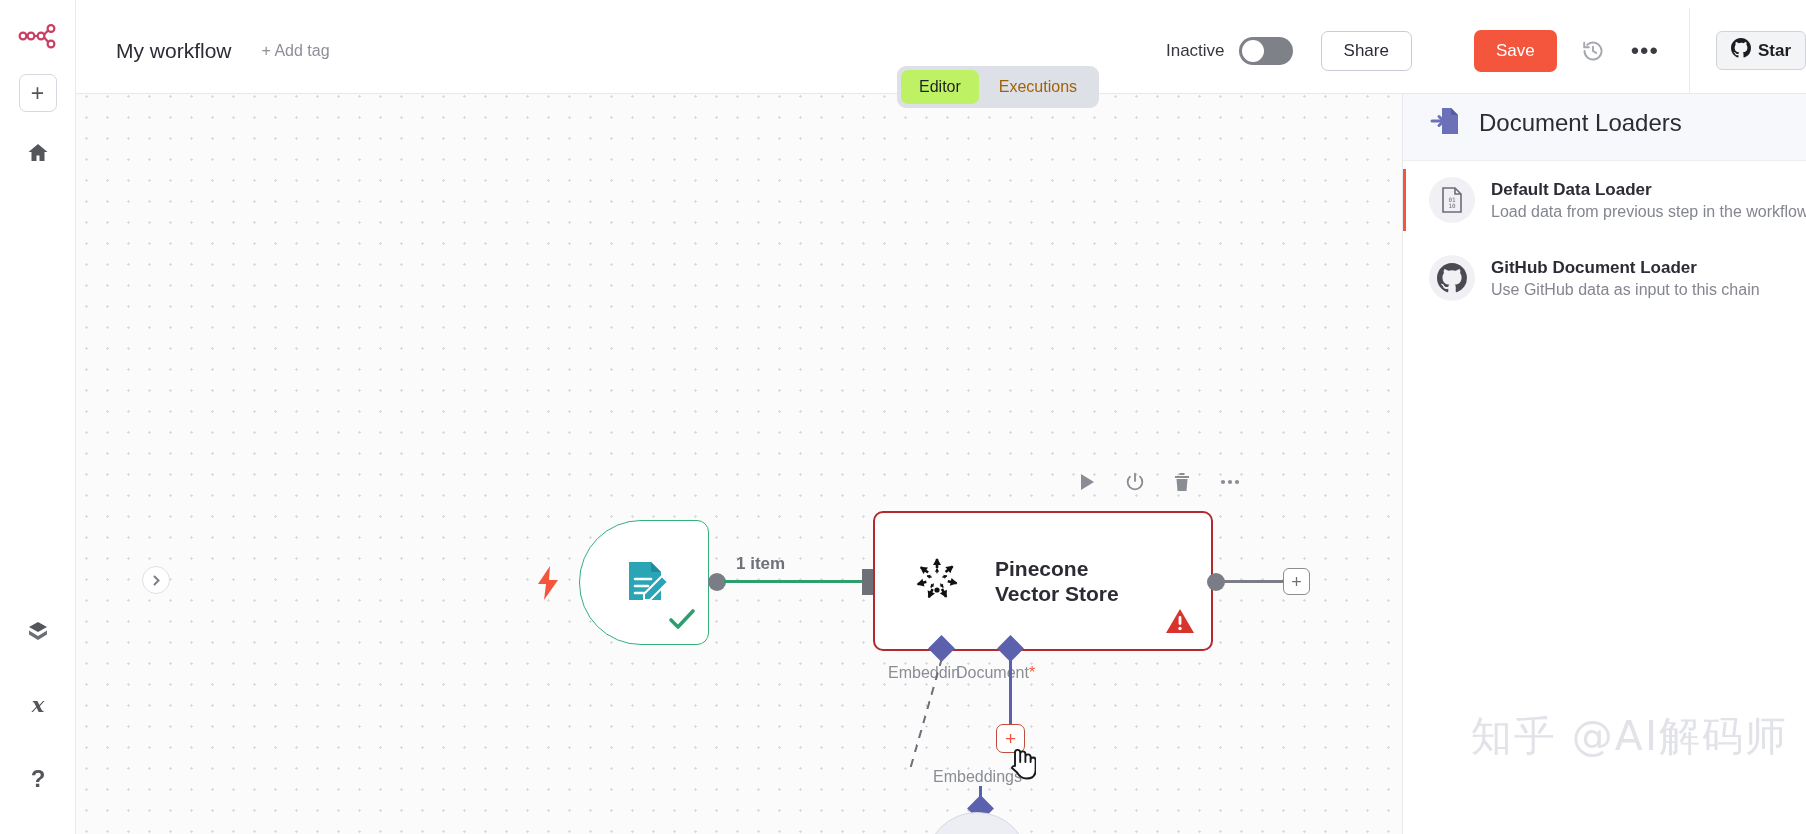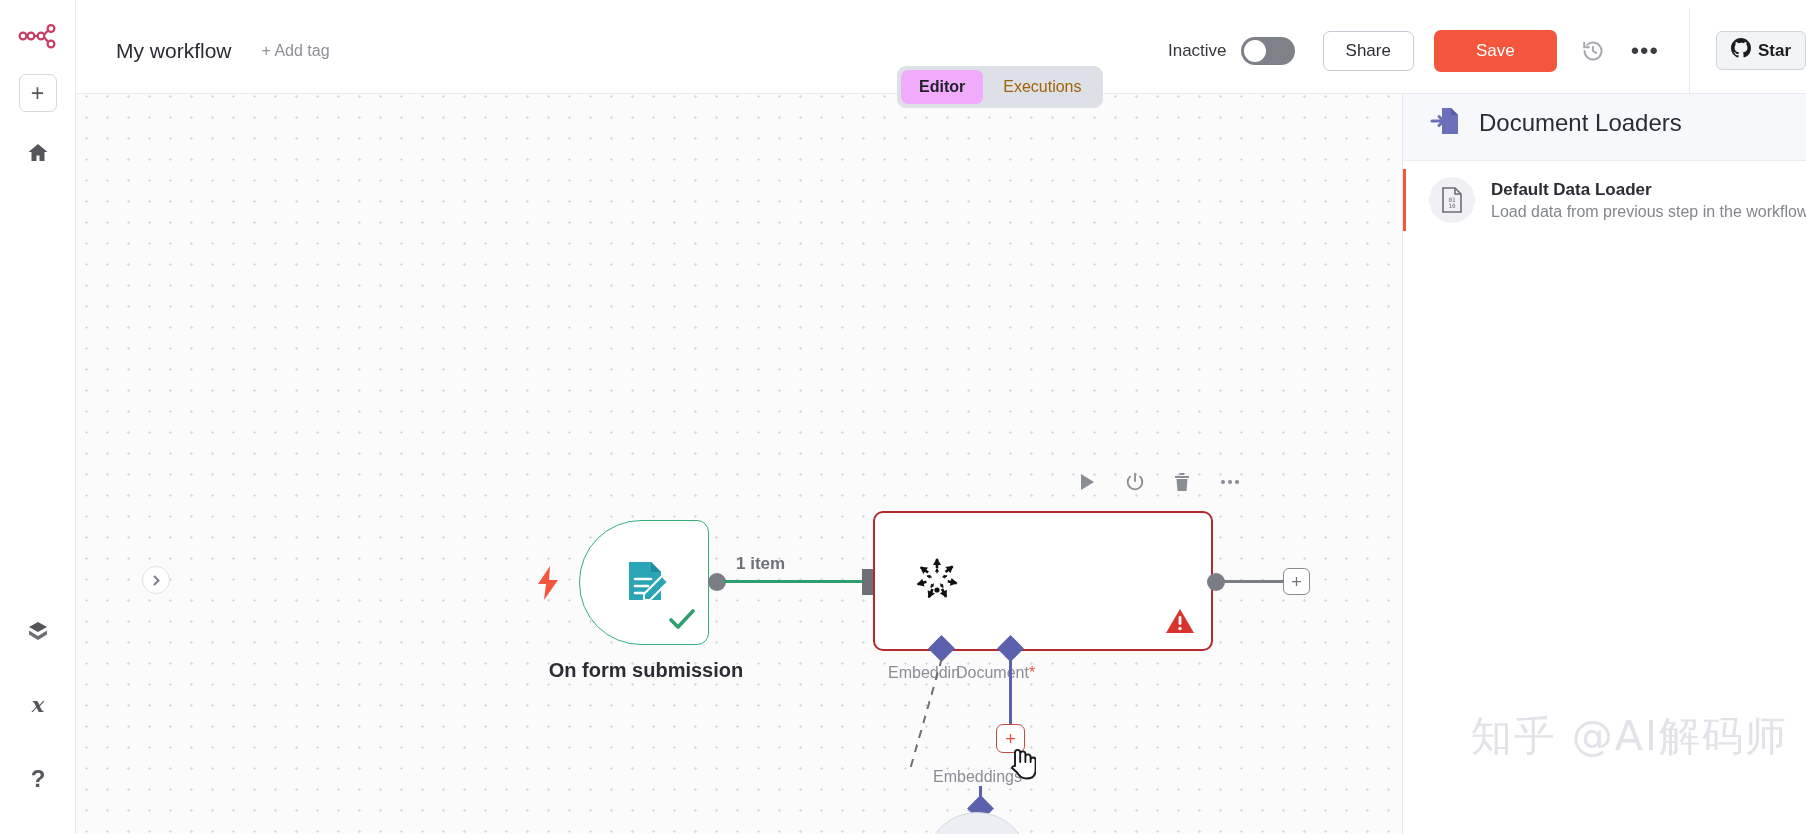--- a/index.html
+++ b/index.html
@@ -54,43 +54,44 @@
     position: absolute; top: 3px; left: 3px; width: 22px; height: 22px;
     border-radius: 50%; background: #fff;
   }
   #share-btn {
     border: 1px solid #c9cbd4; border-radius: 7px; background: #fff;
     padding: 9px 22px; font-size: 17px; color: #2b2c34; margin-right: 20px;
     font-family: "Liberation Sans", sans-serif;
   }
   #save-btn {
     border: none; border-radius: 7px; background: #f4553d; color: #fff;
-    padding: 11px 42px; font-size: 17px; margin-right: 24px; cursor: pointer;
+    padding: 11px 22px; font-size: 17px; margin-right: 24px; cursor: pointer;
     font-family: "Liberation Sans", sans-serif;
+    margin-left: 42px;
   }
   .tb-icon { color: #a6a8b0; margin-right: 26px; display:flex; align-items:center; }
   #more-dots { font-size: 24px; color: #3b3c42; letter-spacing: 1px;
     margin-right: 30px; line-height: 10px; }
   #star-sep { width: 1px; height: 86px; background: #e8e9ed; }
   #star-btn {
     display: flex; align-items: center; gap: 7px;
     background: #f3f4f6; border: 1px solid #d0d3da; border-radius: 6px;
     padding: 6px 14px; font-size: 17px; color: #1c1d22; font-weight: bold;
     margin-left: 26px;
   }
 
   
   #tabs {
     position: absolute; left: 897px; top: 66px;
     background: #dde0e6; border-radius: 9px; padding: 4px;
     display: flex; gap: 2px; z-index: 35;
   }
   .tab { padding: 8px 18px; border-radius: 7px; font-size: 16px;
     color: #a16207; }
-  .tab.active { background: #f0abfc; color: #1f2026; font-weight: bold; }
+  .tab.active { background: #bef264; color: #1f2026; font-weight: normal; }
 
   
   #canvas {
     position: absolute; left: 76px; top: 86px; right: 0; bottom: 0;
     background-color: #fbfbfc;
     background-image: radial-gradient(#d9dade 1.1px, transparent 1.2px);
     background-size: 21px 21px;
     overflow: hidden;
   }
   #collapse-handle {
@@ -385,21 +386,20 @@
           <path d="M46 23 L52 29 L34 47 h-6 v-6 Z" fill="#2aa5b5" stroke="#fff" stroke-width="2"></path>
         </svg>
       </span>
       <span id="trigger-check">
         <svg width="28" height="22" viewBox="0 0 28 22" fill="none" stroke="#2f9e6e" stroke-width="3.6" stroke-linecap="round" stroke-linejoin="round">
           <path d="M3 12 L10 19 L25 3"></path>
         </svg>
       </span>
     </div>
     <div id="trigger-out-dot"></div>
-    <div id="trigger-label">On form submission</div>
 
     <div id="conn-label">1 item</div>
     <div id="conn-line"></div>
     <div id="conn-arrow"></div>
     <div id="pine-in-port"></div>
 
     <div id="pinecone-node">
       <span>
         <svg width="56" height="56" viewBox="0 0 56 56" fill="#111">
           <g transform="translate(28,28)">
@@ -420,20 +420,21 @@
                   <rect x="-1.3" y="-20" width="2.6" height="9"></rect>
                 </g>
               <use href="#ar2" transform="rotate(72)"></use>
               <use href="#ar2" transform="rotate(144)"></use>
               <use href="#ar2" transform="rotate(216)"></use>
               <use href="#ar2" transform="rotate(288)"></use>
             </g>
           </g>
         </svg>
       </span>
+      <div id="pine-title">Pinecone Vector Store</div>
       <span id="pine-warn">
         <svg width="30" height="28" viewBox="0 0 30 28">
           <path d="M15 2 L29 26 H1 Z" fill="#d9342b"></path>
           <rect x="13.6" y="9" width="2.8" height="9" rx="1.4" fill="#fff"></rect>
           <circle cx="15" cy="21.5" r="1.7" fill="#fff"></circle>
         </svg>
       </span>
     </div>
     <div id="pine-out-dot"></div>
     <div id="pine-out-line"></div>
@@ -492,16 +493,33 @@
           <text x="13" y="15.5" text-anchor="middle" font-size="6" font-family="DejaVu Sans Mono, monospace" fill="#6b6d78" stroke="none">01</text>
           <text x="13" y="22" text-anchor="middle" font-size="6" font-family="DejaVu Sans Mono, monospace" fill="#6b6d78" stroke="none">10</text>
         </svg>
       </div>
       <div>
         <div class="loader-name">Default Data Loader</div>
         <div class="loader-desc">Load data from previous step in the workflow</div>
       </div>
     </div>
 
+    <div class="loader-item">
+      <div class="loader-avatar">
+        <svg width="30" height="30" viewBox="0 0 16 16" fill="#4a4b52">
+          <path d="M8 0C3.58 0 0 3.58 0 8c0 3.54 2.29 6.53 5.47 7.59.4.07.55-.17.55-.38
+          0-.19-.01-.82-.01-1.49-2.01.37-2.53-.49-2.69-.94-.09-.23-.48-.94-.82-1.13-.28-.15-.68-.52-.01-.53.63-.01
+          1.08.58 1.23.82.72 1.21 1.87.87 2.33.66.07-.52.28-.87.51-1.07-1.78-.2-3.64-.89-3.64-3.95
+          0-.87.31-1.59.82-2.15-.08-.2-.36-1.02.08-2.12 0 0 .67-.21 2.2.82a7.4 7.4 0 0 1 2-.27c.68 0
+          1.36.09 2 .27 1.53-1.04 2.2-.82 2.2-.82.44 1.1.16 1.92.08 2.12.51.56.82 1.27.82 2.15 0
+          3.07-1.87 3.75-3.65 3.95.29.25.54.73.54 1.48 0 1.07-.01 1.93-.01 2.2 0 .21.15.46.55.38A8.01
+          8.01 0 0 0 16 8c0-4.42-3.58-8-8-8z"></path>
+        </svg>
+      </div>
+      <div>
+        <div class="loader-name">GitHub Document Loader</div>
+        <div class="loader-desc">Use GitHub data as input to this chain</div>
+      </div>
+    </div>
   </div>
 
   <div id="watermark">知乎 @AI解码师</div>
 </div>
 
 </body></html>

